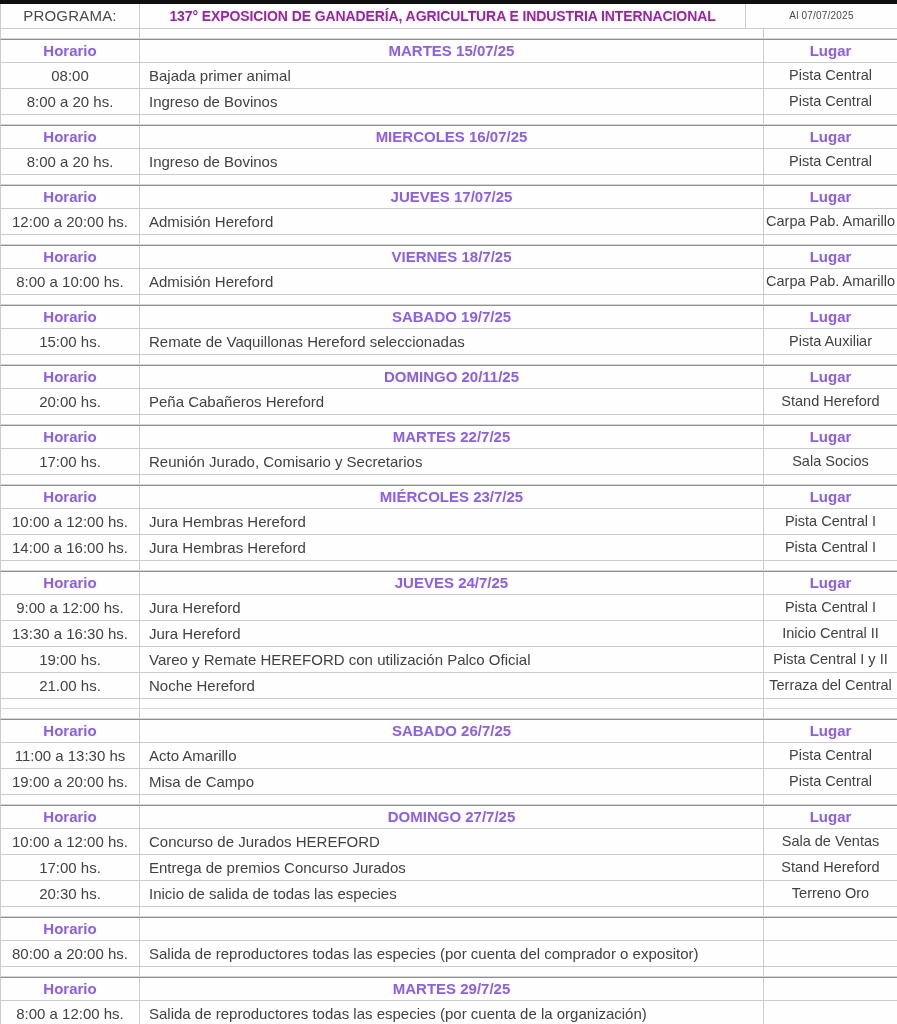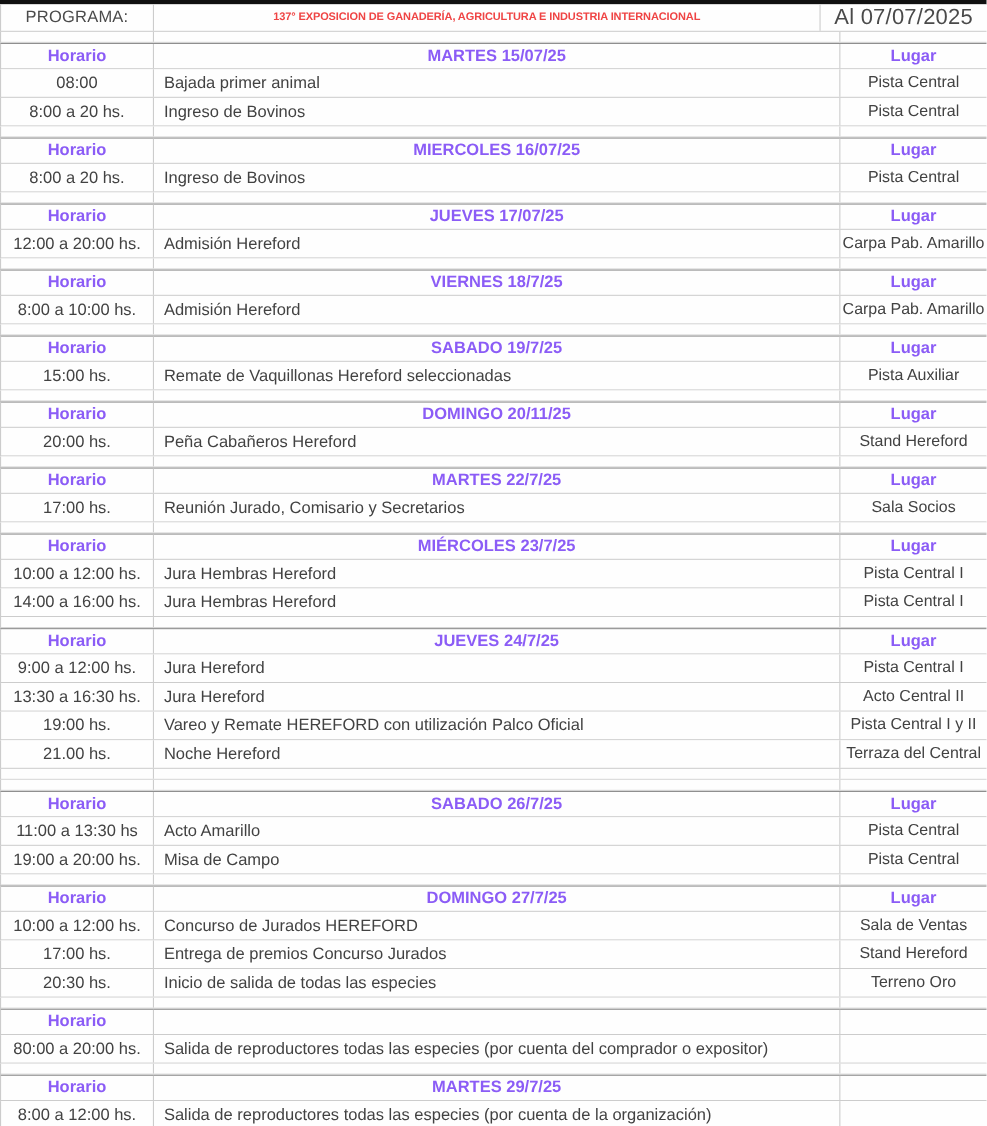--- a/index.html
+++ b/index.html
@@ -45,25 +45,25 @@
     overflow: hidden;
   }
   .cell.event {
     justify-content: flex-start;
     padding-left: 9px;
   }
   .programa-row { height: 25px; }
   .programa-row .cell { font-size: 15px; color: #4a4a4a; letter-spacing: 0.2px; }
   .programa-row .title-cell {
     font-weight: bold;
-    color: #ef4444;
-    font-size: 10px;
+    color: #a21caf;
+    font-size: 14px;
     letter-spacing: -0.1px;
   }
-  .programa-row .date-cell { font-size: 20px; }
+  .programa-row .date-cell { font-size: 10px; }
   .gap-row { height: 10px; border-bottom: 1px solid #d6d6d6; }
   .header-row {
     height: 24px;
     border-top: 1px solid #8f8f8f;
   }
   .header-row .cell {
     font-weight: bold;
     color: #8b5cf6;
     font-size: 15px;
   }
@@ -254,21 +254,21 @@
 
     <div class="grid-row data-row">
       <div class="cell time">9:00 a 12:00 hs.</div>
       <div class="cell event">Jura Hereford</div>
       <div class="cell place">Pista Central I</div>
     </div>
 
     <div class="grid-row data-row">
       <div class="cell time">13:30 a 16:30 hs.</div>
       <div class="cell event">Jura Hereford</div>
-      <div class="cell place">Acto Central II</div>
+      <div class="cell place">Inicio Central II</div>
     </div>
 
     <div class="grid-row data-row">
       <div class="cell time">19:00 hs.</div>
       <div class="cell event">Vareo y Remate HEREFORD con utilización Palco Oficial</div>
       <div class="cell place">Pista Central I y II</div>
     </div>
 
     <div class="grid-row data-row">
       <div class="cell time">21.00 hs.</div>

